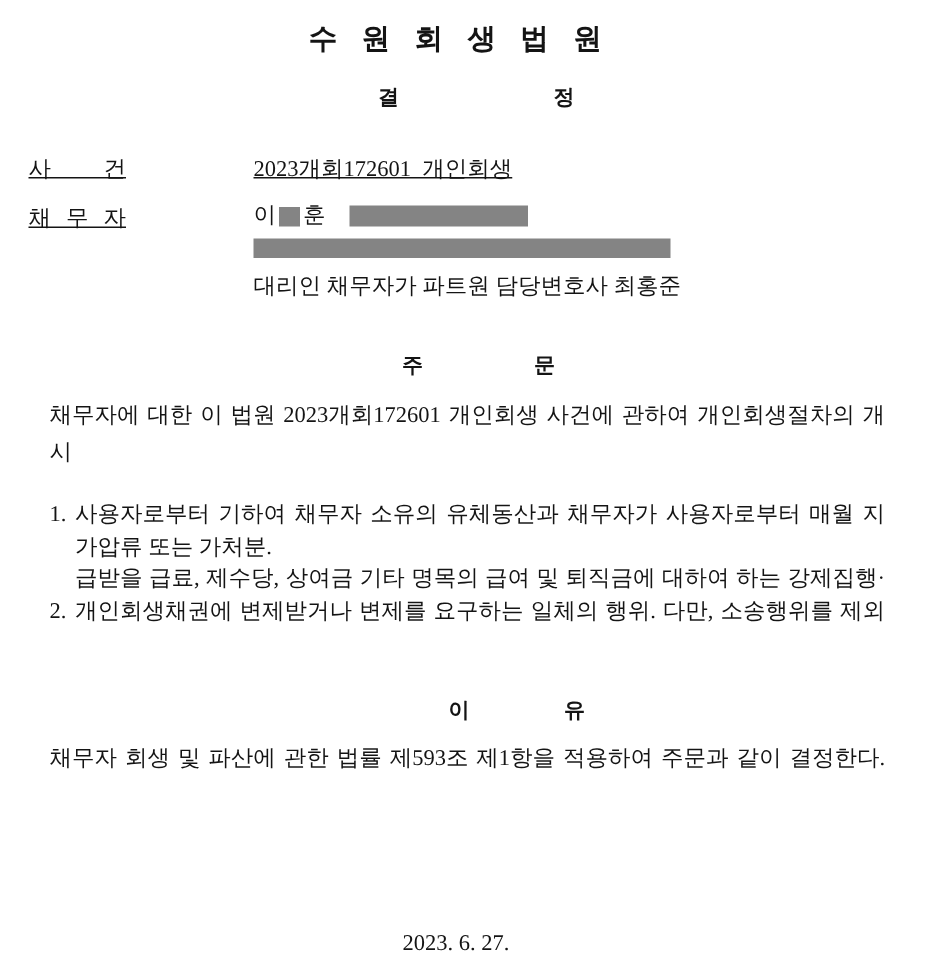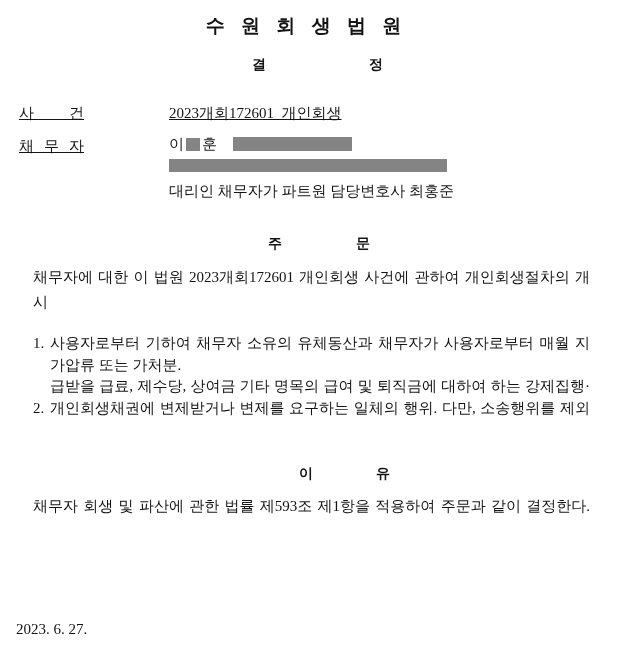--- a/index.html
+++ b/index.html
@@ -38,21 +38,21 @@
   .name-line{display:flex;align-items:center;gap:2px;}
   .redact{display:inline-block;background:#848484;}
   
   .body-block{left:33px;width:557px;}
   .line{line-height:25px;}
   .fill{text-align:justify;text-align-last:justify;}
   .list .line{line-height:21.5px;}
   .order-item{display:flex;}
   .marker{flex:0 0 17px;width:17px;line-height:21.5px;}
   .item-lines{flex:1;min-width:0;}
-  .date-line{left:16px;width:100%;text-align:left;line-height:16px;}
+  .date-line{left:0;width:100%;text-align:center;line-height:16px;}
 </style>
 </head>
 <body>
 
 <div class="page">
 
   <div class="abs court-title">수 원 회 생 법 원</div>
 
   <div class="abs hdr spread decision-title">결 정</div>
 

